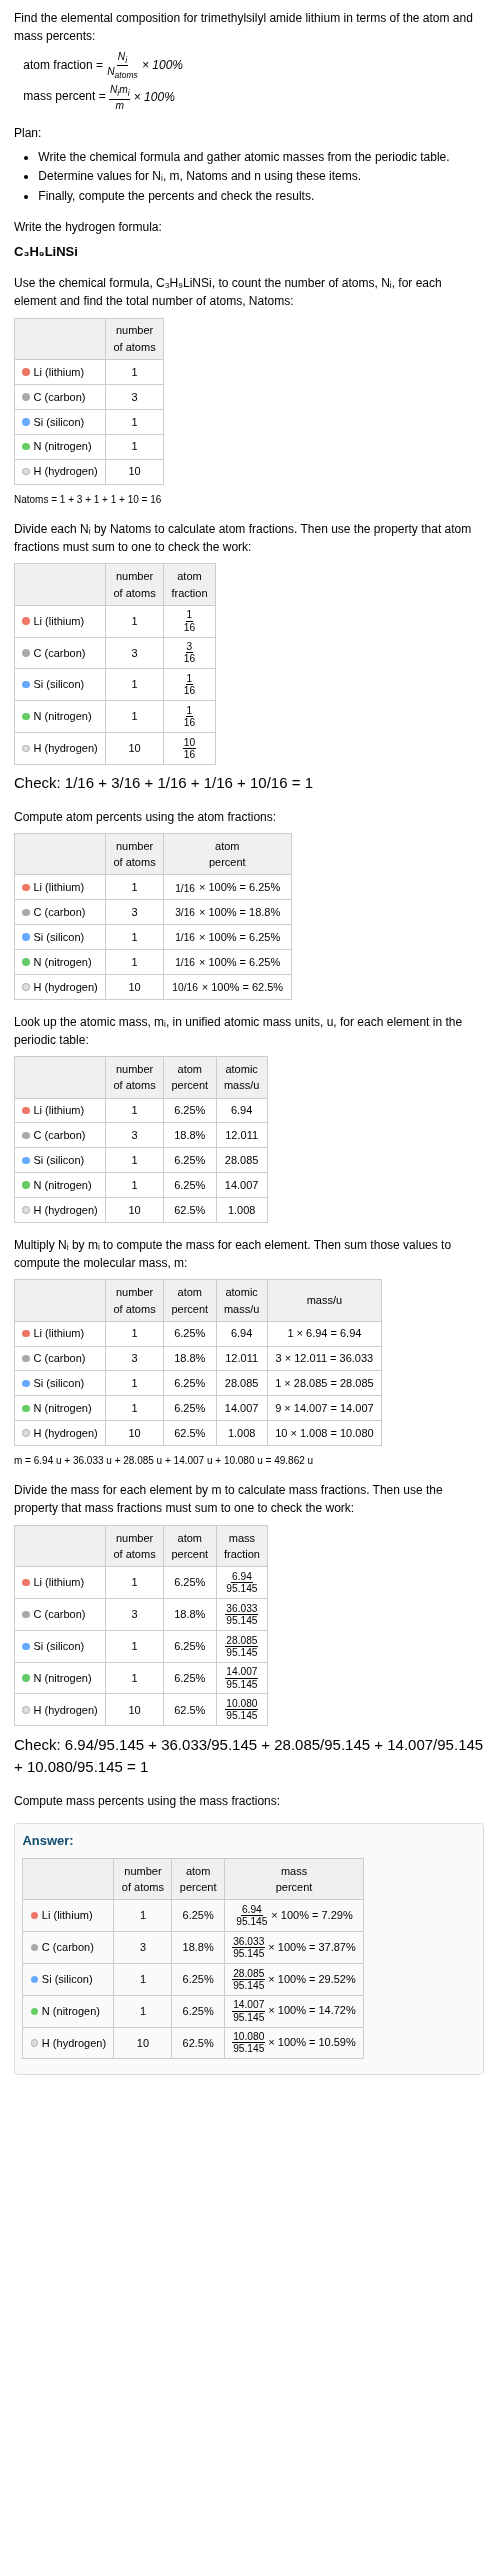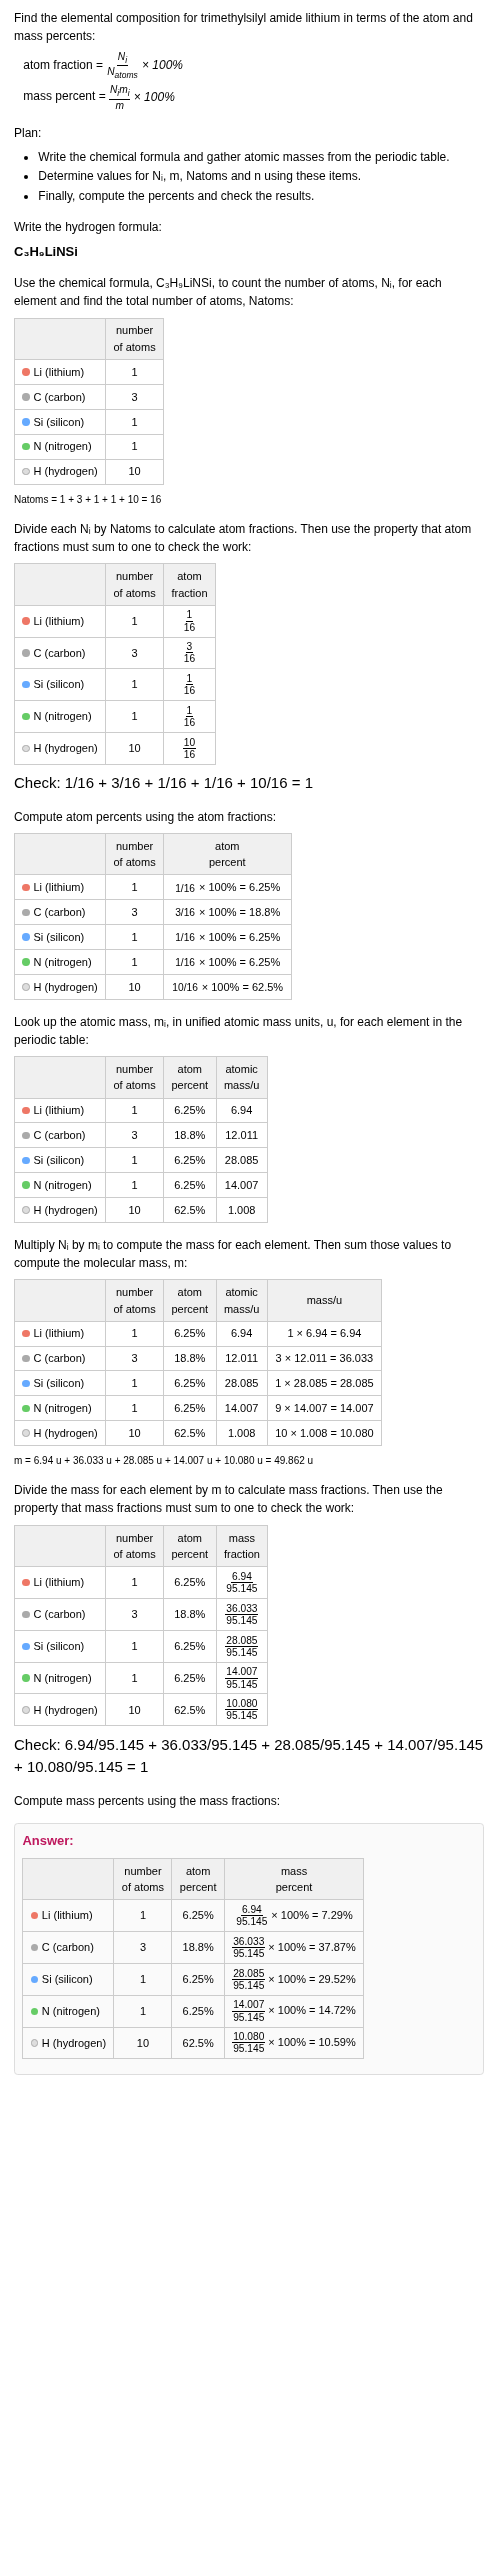--- a/index.html
+++ b/index.html
@@ -20,21 +20,21 @@
     th { background: #f0f0f0; font-weight: normal; }
     td:first-child { text-align: left; }
     .element-dot { display: inline-block; width: 7.4px; height: 7.4px; border-radius: 50%; margin-right: 3.7px; background: #666; }
     .dot-li { background: #e76; }
     .dot-c { background: #aaa; }
     .dot-si { background: #6af; }
     .dot-n { background: #6c6; }
     .dot-h { background: #ddd; border: 0.9px solid #aaa; }
     .check-line { font-size: 15px; margin: 3.7px 0; }
     .answer-box { border: 1.9px solid #ddd; border-radius: 3.7px; padding: 7.4px; background: #fafafa; margin-top: 5.6px; }
-    .answer-label { font-weight: bold; font-size: 13px; margin-bottom: 5.6px; color: #be185d; }
+    .answer-label { font-weight: bold; font-size: 13px; margin-bottom: 5.6px; color: #0c4a6e; }
     .fraction { display: inline-flex; flex-direction: column; align-items: center; font-size: 10.2px; vertical-align: middle; line-height: 1.1; }
     .fraction .num { border-bottom: 0.9px solid #000; padding: 0 0.9px; }
     .fraction .den { padding: 0 0.9px; }
     p { margin-bottom: 5.6px; font-size: 12px; }
     .sum-line { font-size: 10px; margin: 5.6px 0; }
   </style>
 </head>
 <body>
 
 <div class="section">

